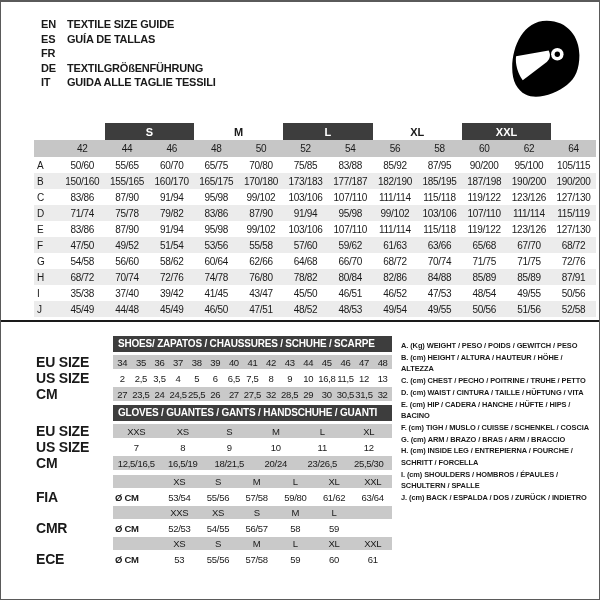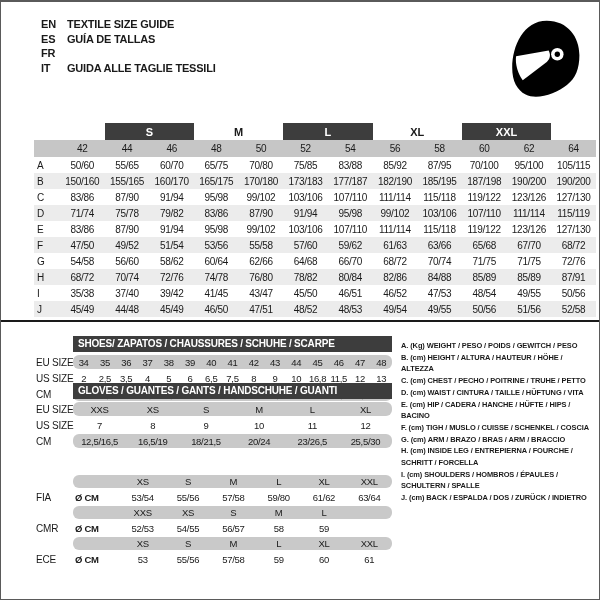--- a/index.html
+++ b/index.html
@@ -20,26 +20,26 @@
   .main-table .band-row td{height:17px;font-weight:bold;font-size:11px;letter-spacing:0;}
   .main-table td.dark{background:#3d3d3d;color:#fff;}
   .main-table .size-row td{background:#c6c6c6;height:17px;}
   .main-table .data-row.alt td{background:#ececec;}
   .main-table .row-letter{text-align:left;padding-left:3px;}
 
   .divider{position:absolute;left:0;top:318px;width:598px;height:2px;background:#1a1a1a;}
 
   
   .ltable{position:absolute;left:35px;width:356px;}
-  .shoes{top:334px;} .gloves{top:381px;} .helmet{top:473px;}
+  .shoes{top:334px;} .gloves{top:403px;} .helmet{top:473px;}
   .lrow{display:flex;align-items:center;height:14px;margin-bottom:2px;font-size:9.5px;letter-spacing:-0.3px;}
   .lrow.hdr{height:16px;margin-bottom:3px;justify-content:flex-end;}
-  .llabel{width:37px;flex:none;font-weight:normal;font-size:10px;letter-spacing:-0.2px;white-space:nowrap;}
+  .llabel{width:77px;flex:none;font-weight:bold;font-size:14px;letter-spacing:-0.2px;white-space:nowrap;}
   .bar{flex:1;background:#3d3d3d;color:#fff;font-weight:bold;font-size:10px;height:16px;line-height:16px;padding-left:5px;letter-spacing:-0.2px;white-space:nowrap;overflow:hidden;}
-  .lbody{flex:1;display:flex;align-items:center;height:100%;border-radius:6px;}
+  .lbody{flex:1;display:flex;align-items:center;height:100%;}
   .lbody.gray{background:#c9c9c9;}
   .lcell{flex:1;text-align:center;white-space:nowrap;overflow:hidden;}
   .hunit{width:45px;flex:none;font-weight:bold;padding-left:2px;white-space:nowrap;}
   .hsizes{height:13px;}
 
   
   .legend{position:absolute;left:400px;top:338px;width:210px;transform:scaleX(0.93);transform-origin:left top;}
   .legend ul{list-style:none;margin:0;padding:0;font-size:8px;font-weight:bold;line-height:11.7px;letter-spacing:-0.1px;}
 </style>
 </head>
@@ -51,20 +51,24 @@
       <div class="lang-row">
         <span class="lang-code">EN</span>
         <span class="lang-title">TEXTILE SIZE GUIDE</span>
       </div>
       <div class="lang-row">
         <span class="lang-code">ES</span>
         <span class="lang-title">GUÍA DE TALLAS</span>
       </div>
       <div class="lang-row">
         <span class="lang-code">FR</span>
+      </div>
+      <div class="lang-row">
+        <span class="lang-code">DE</span>
+        <span class="lang-title">TEXTILGRÖßENFÜHRUNG</span>
       </div>
       <div class="lang-row">
         <span class="lang-code">IT</span>
         <span class="lang-title">GUIDA ALLE TAGLIE TESSILI</span>
       </div>
     </div>
 
   <div class="helmet-ic">
     <svg viewBox="0 0 100 100" width="96" height="96" aria-hidden="true">
       <path d="M56 9 C78 9 90 26 90 45 C90 59 86 69 77 76 C66 85 46 92 34 86 C25 81 20 72 20 58 C20 35 32 9 56 9 Z" fill="#000"></path>
@@ -120,21 +124,21 @@
           <td class="row-letter">A</td>
           <td>50/60</td>
           <td>55/65</td>
           <td>60/70</td>
           <td>65/75</td>
           <td>70/80</td>
           <td>75/85</td>
           <td>83/88</td>
           <td>85/92</td>
           <td>87/95</td>
-          <td>70/100</td>
+          <td>90/200</td>
           <td>95/100</td>
           <td>105/115</td>
         </tr>
         <tr class="data-row alt">
           <td class="row-letter">B</td>
           <td>150/160</td>
           <td>155/165</td>
           <td>160/170</td>
           <td>165/175</td>
           <td>170/180</td>

